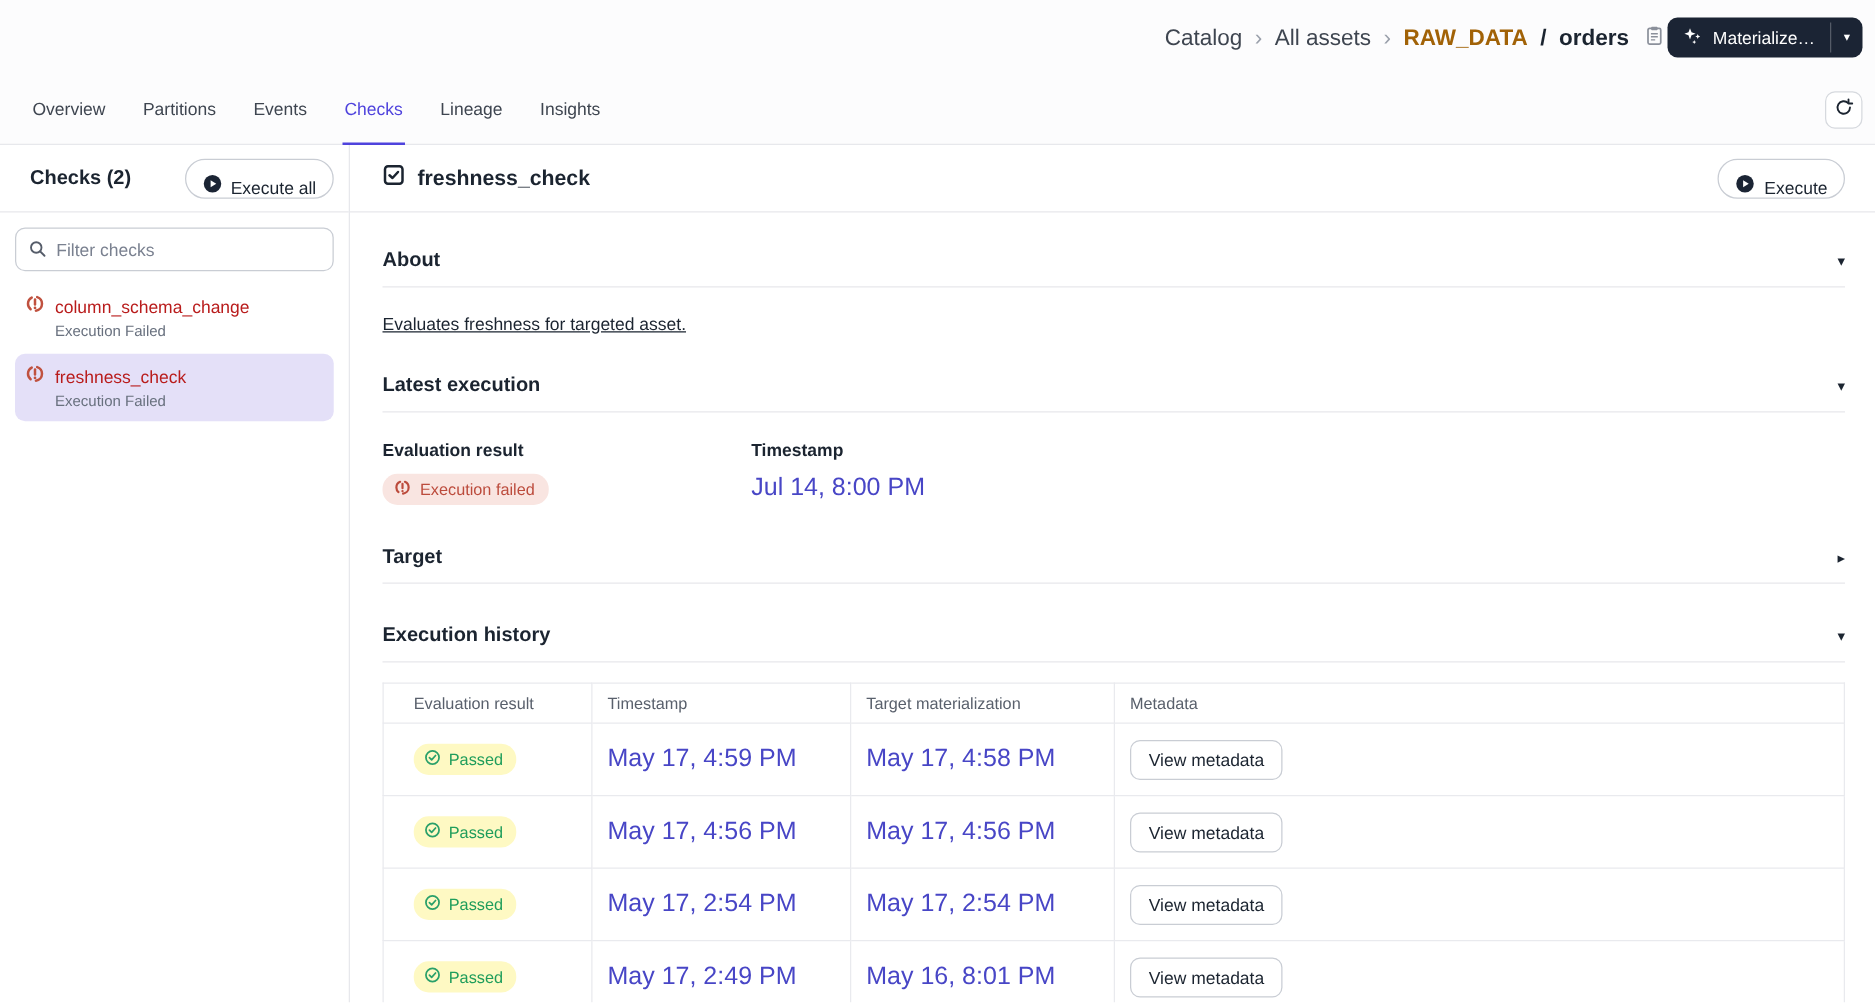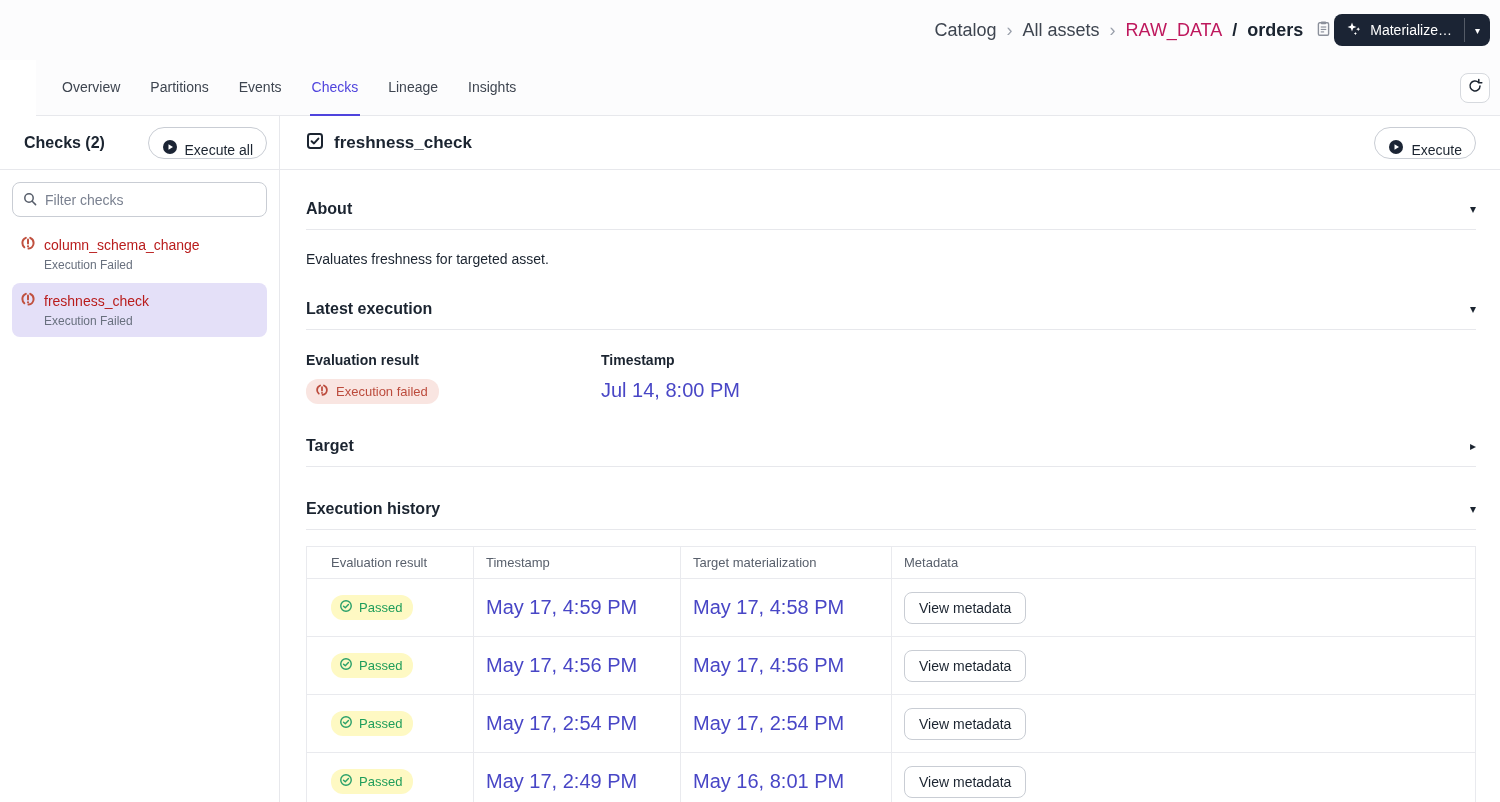--- a/index.html
+++ b/index.html
@@ -5,35 +5,35 @@
   * { margin:0; padding:0; box-sizing:border-box; }
   html, body { width:1500px; height:802px; overflow:hidden; background:#fff;
     font-family:"Liberation Sans", sans-serif; color:#1B2430; }
 
   
   .topbar { height:60px; display:flex; align-items:center; justify-content:flex-end;
     padding:0 10px 0 24px; background:#fcfcfd; }
   .breadcrumb { display:flex; align-items:center; gap:10px; font-size:18px; }
   .bc-link { color:#3E4550; text-decoration:none; cursor:pointer; }
   .bc-sep { color:#9AA0AB; font-size:18px; }
-  .bc-group { color:#be185d; }
+  .bc-group { color:#a16207;font-weight:bold; }
   .bc-slash { color:#1B2430; font-weight:bold; }
   .bc-asset { color:#1B2430; font-weight:bold; }
   .copy-btn { border:none; background:none; cursor:pointer; display:flex; align-items:center; padding:2px; }
 
   .mat-btn { display:flex; align-items:stretch; background:#1B2434; color:#fff; border-radius:8px;
     height:32px; overflow:hidden; cursor:pointer; border:none; }
   .mat-main { display:flex; align-items:center; gap:8px; padding:0 12px; font-size:14px; }
   .mat-divider { width:1px; background:rgba(255,255,255,0.25); margin:4px 0; }
   .mat-caret { display:flex; align-items:center; padding:0 10px; font-size:10px; color:#fff;
     background:none; border:none; cursor:pointer; }
 
   
   .tabbar { height:56px; display:flex; align-items:center; gap:26px; padding:0 10px 0 24px;
-    border-bottom:1px solid #E7E8EC; background:#fcfcfd;margin-left:36px; }
+    border-bottom:1px solid #E7E8EC; background:#fcfcfd; }
   .tab { height:56px; display:flex; align-items:center; font-size:14px; font-weight:500;
     color:#3E4550; background:none; border:none; border-bottom:2px solid transparent;
     padding:0 2px; cursor:pointer; font-family:inherit; }
   .tab.active { color:#4F43DD; border-bottom-color:#4F43DD; }
   .refresh-btn { margin-left:auto; width:30px; height:30px; border:1px solid #D6D9DE; border-radius:8px;
     background:#fff; display:flex; align-items:center; justify-content:center; cursor:pointer; }
 
   
   .content { display:flex; height:686px; }
   .sidebar { width:280px; border-right:1px solid #E7E8EC; display:flex; flex-direction:column; }
@@ -59,21 +59,21 @@
     padding:0 24px 0 26px; border-bottom:1px solid #E7E8EC; }
   .main-title-wrap { display:flex; align-items:center; gap:10px; }
   .main-title { font-size:17px; font-weight:bold; }
   .main-body { padding:30px 24px 0 26px; overflow:hidden; }
 
   .section-head { display:flex; align-items:center; justify-content:space-between; }
   .section-title { font-size:16px; font-weight:bold; }
   .caret-btn { border:none; background:none; cursor:pointer; color:#1B2430; font-size:12px; line-height:1; }
   .rule { border:none; border-top:1px solid #E7E8EC; margin-top:11px; }
 
-  .about-desc { margin-top:21px; font-size:14px; color:#1B2430; }
+  .about-desc { margin-top:21px; font-size:14px; color:#1B2430;text-decoration:underline; }
   .sec-gap { margin-top:33px; }
   .kv-row { display:flex; margin-top:22px; }
   .kv { width:295px; }
   .kv-label { font-size:14px; font-weight:bold; margin-bottom:11px; }
   .badge-fail { display:inline-flex; align-items:center; gap:7px; background:#F9E5E1; color:#BC4B3C;
     border-radius:12px; padding:4px 11px 4px 9px; font-size:13px; }
   .ts-link { font-size:20px; color:#4846C6; text-decoration:none; cursor:pointer; }
 
   
   .hist-table { width:100%; border-collapse:collapse; table-layout:fixed; margin-top:16px; }

